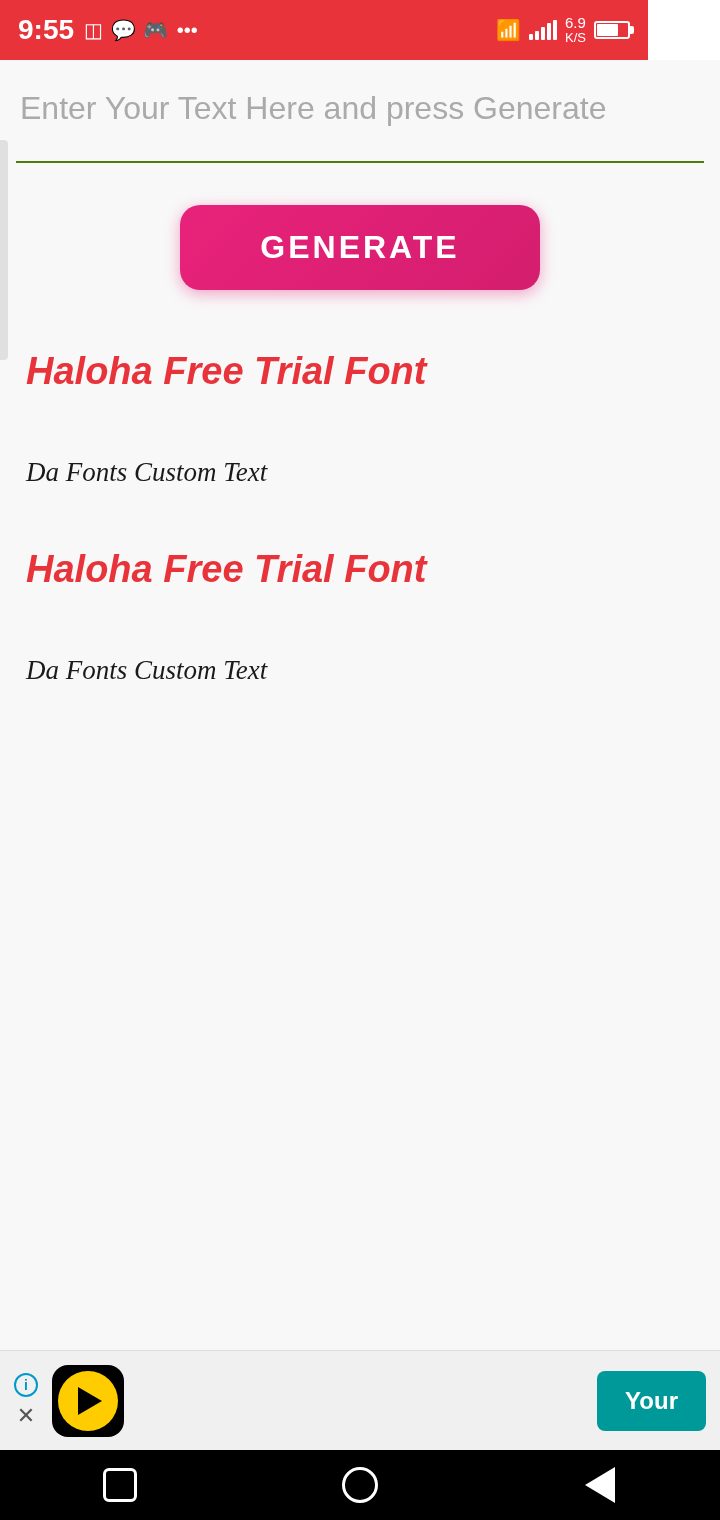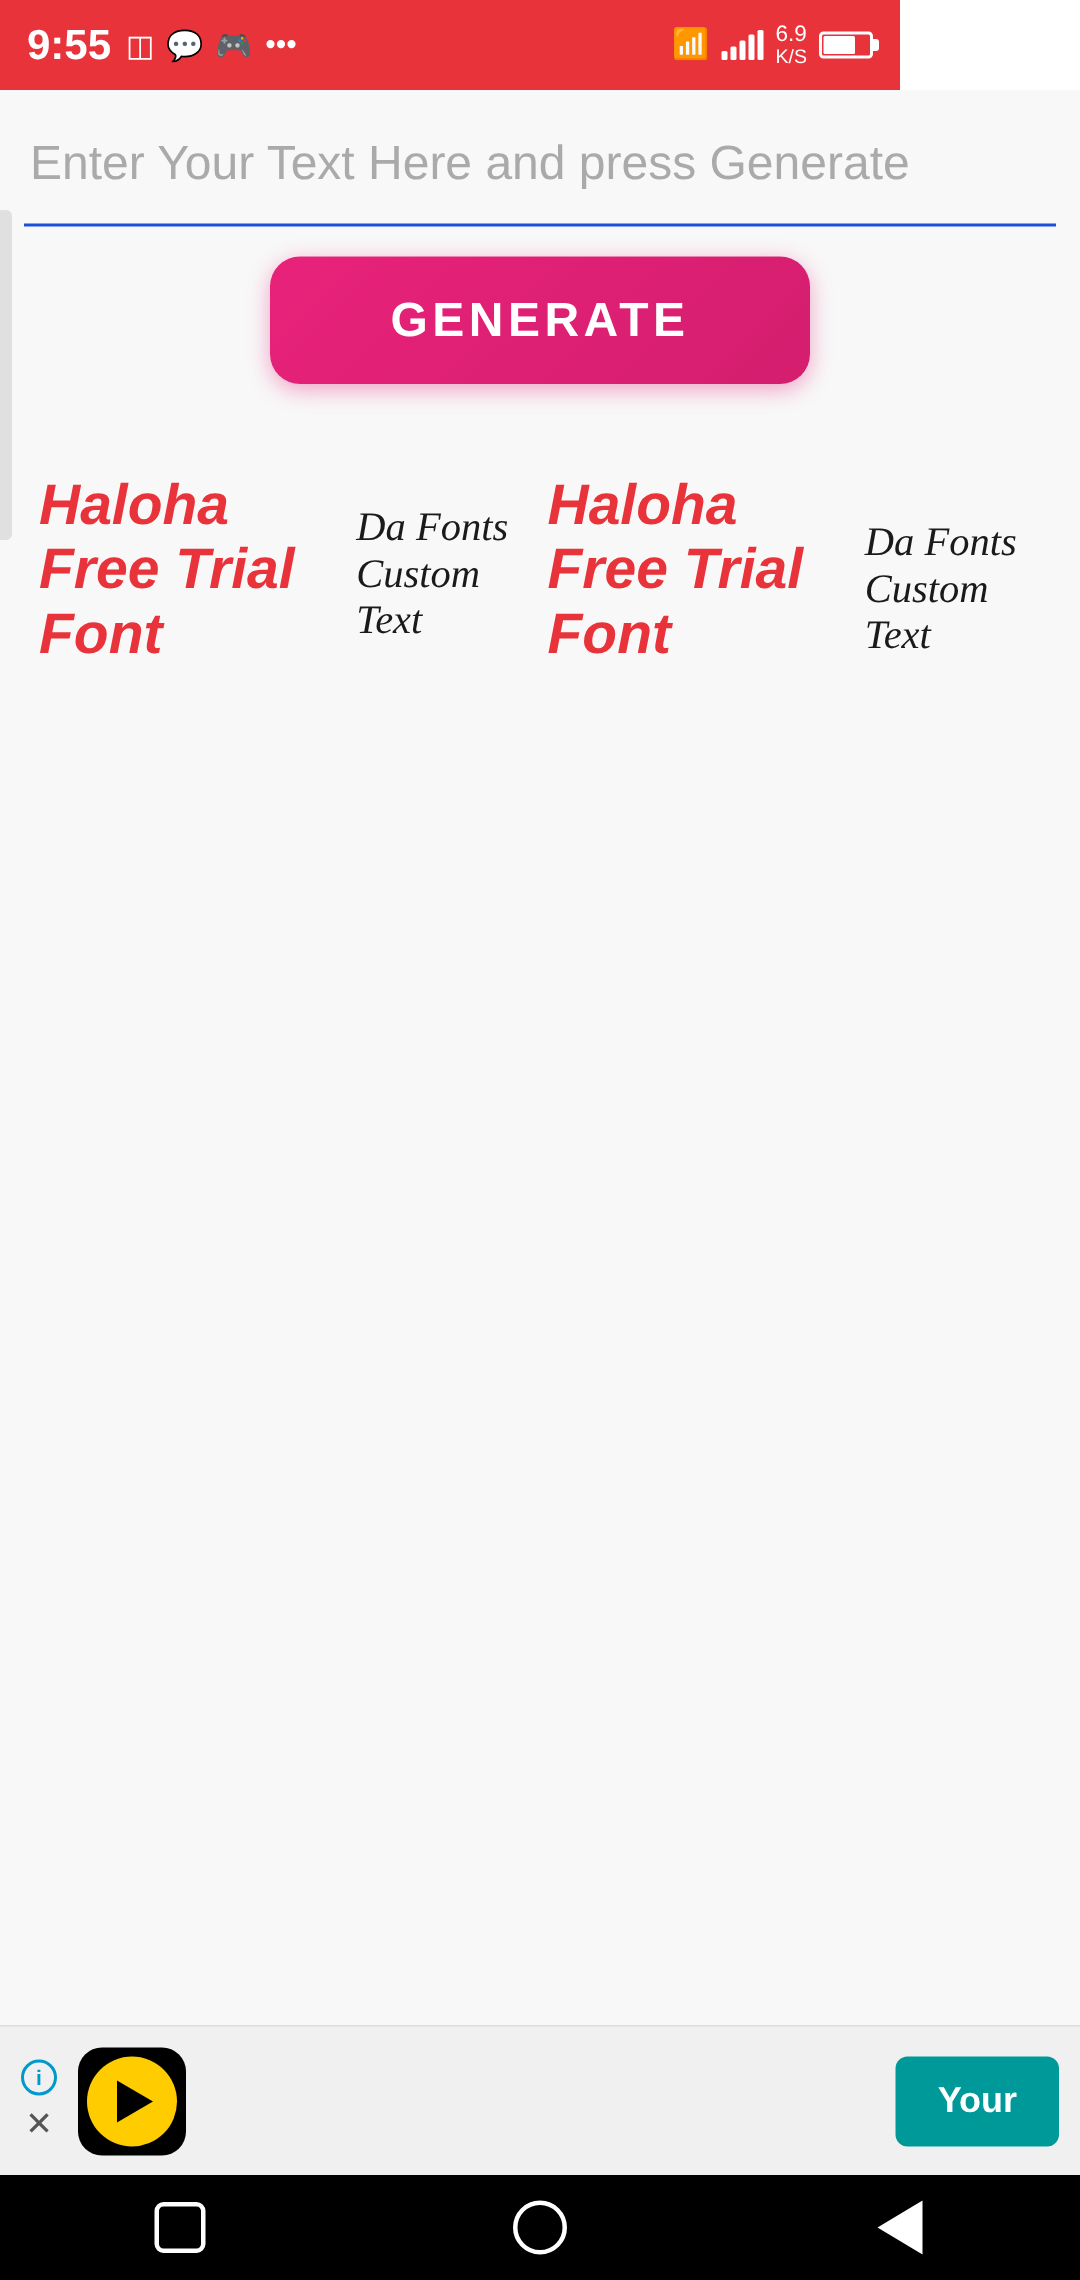--- a/index.html
+++ b/index.html
@@ -10,21 +10,21 @@
       min-height: 1520px;
       background: #ffffff;
       font-family: sans-serif;
       display: flex;
       flex-direction: column;
       overflow-x: hidden;
     }
 
     
     .status-bar {
-      width: 600px;
+      width: 648px;
       height: 60px;
       background: #e8333a;
       display: flex;
       align-items: center;
       justify-content: space-between;
       padding: 0 18px;
       flex-shrink: 0;
     }
 
     .status-left {
@@ -114,23 +114,23 @@
       top: 80px;
       width: 8px;
       height: 220px;
       background: #e0e0e0;
       border-radius: 0 4px 4px 0;
     }
 
     
     .text-input-container {
       width: 100%;
-      margin-bottom: 20px;
-      border-bottom: 2px solid #1d4ed8;
-      padding-bottom: 12px;
+      margin-bottom: 42px;
+      border-bottom: 2px solid #4d7c0f;
+      padding-bottom: 24px;
     }
 
     .text-input {
       width: 100%;
       border: none;
       background: transparent;
       font-size: 32px;
       color: #aaaaaa;
       outline: none;
       padding: 10px 4px;
@@ -157,24 +157,23 @@
       font-size: 32px;
       font-weight: bold;
       letter-spacing: 3px;
       cursor: pointer;
       box-shadow: 0 4px 15px rgba(232, 34, 122, 0.4);
     }
 
     
     .font-results {
       display: flex;
-      flex-direction: row;
+      flex-direction: column;
       gap: 0;
       padding-left: 10px;
-      align-items: center;
     }
 
     .font-item {
       padding: 20px 0;
       border-bottom: none;
     }
 
     .font-name-haloha {
       font-size: 38px;
       font-weight: bold;

